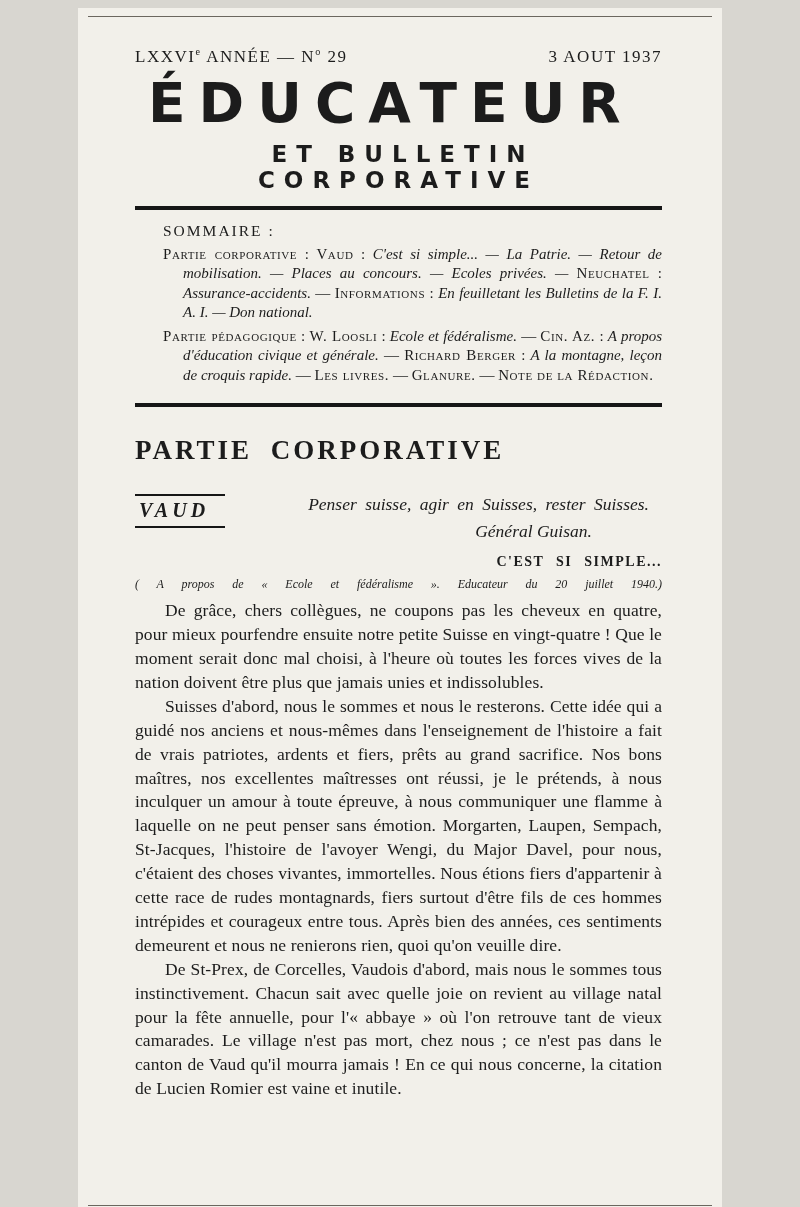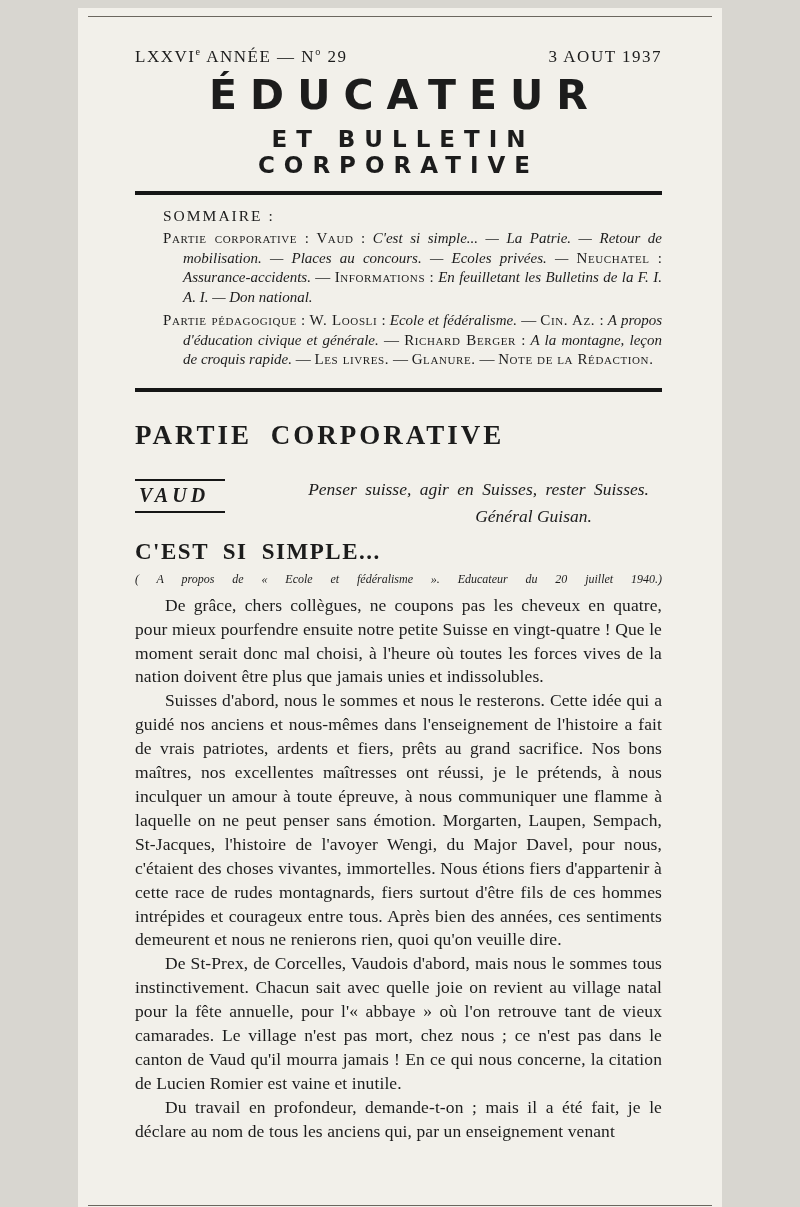--- a/index.html
+++ b/index.html
@@ -22,24 +22,23 @@
     display:flex; justify-content:space-between; align-items:baseline;
     margin-top:38px;
     font-size:17px; letter-spacing:1.5px;
   }
   .seg-sup { vertical-align:super; font-size:0.6em; }
   .seg-sc  { font-variant:small-caps; letter-spacing:0.6px; }
   .seg-it  { font-style:italic; }
 
   .title {
     margin:6px 0 0;
-    text-align:center;
     font-family:"DejaVu Sans", sans-serif;
     font-weight:bold;
-    font-size:41px;
+    font-size:55px;
     letter-spacing:13px;
     text-indent:13px;
     line-height:1.1;
   }
   .subtitle {
     margin-top:8px;
     text-align:center;
     font-family:"DejaVu Sans", sans-serif;
     font-weight:bold;
     font-size:23px;
@@ -78,22 +77,22 @@
   .quote-block {
     flex:1; margin-left:70px;
     font-style:italic; font-size:17.5px;
     text-align:center;
   }
   .quote-line { word-spacing:4px; }
   .quote-author { margin-top:6px; padding-left:110px; }
 
   .article-title {
     margin-top:12px;
-    text-align:left;
-    font-weight:bold; font-size:23px;
+    text-align:right;
+    font-weight:bold; font-size:14px;
     letter-spacing:1.5px; word-spacing:7px;
   }
   .article-subtitle {
     margin:7px 0 0;
     font-style:italic; font-size:12px;
     text-align:justify; text-align-last:justify;
     word-spacing:4px;
   }
 
   .body-text { margin-top:7px; font-size:17.5px; line-height:23.9px; }
@@ -138,17 +137,16 @@
     </div>
   </div>
 
   <div class="article-title">C'EST SI SIMPLE...</div>
   <p class="article-subtitle">( A propos de « Ecole et fédéralisme ». Educateur du 20 juillet 1940.)</p>
 
   <div class="body-text">
     <p class="para">De grâce, chers collègues, ne coupons pas les cheveux en quatre, pour mieux pourfendre ensuite notre petite Suisse en vingt-quatre ! Que le moment serait donc mal choisi, à l'heure où toutes les forces vives de la nation doivent être plus que jamais unies et indissolubles.</p>
     <p class="para">Suisses d'abord, nous le sommes et nous le resterons. Cette idée qui a guidé nos anciens et nous-mêmes dans l'enseignement de l'histoire a fait de vrais patriotes, ardents et fiers, prêts au grand sacrifice. Nos bons maîtres, nos excellentes maîtresses ont réussi, je le prétends, à nous inculquer un amour à toute épreuve, à nous communiquer une flamme à laquelle on ne peut penser sans émotion. Morgarten, Laupen, Sempach, St-Jacques, l'histoire de l'avoyer Wengi, du Major Davel, pour nous, c'étaient des choses vivantes, immortelles. Nous étions fiers d'appartenir à cette race de rudes montagnards, fiers surtout d'être fils de ces hommes intrépides et courageux entre tous. Après bien des années, ces sentiments demeurent et nous ne renierons rien, quoi qu'on veuille dire.</p>
     <p class="para">De St-Prex, de Corcelles, Vaudois d'abord, mais nous le sommes tous instinctivement. Chacun sait avec quelle joie on revient au village natal pour la fête annuelle, pour l'« abbaye » où l'on retrouve tant de vieux camarades. Le village n'est pas mort, chez nous ; ce n'est pas dans le canton de Vaud qu'il mourra jamais ! En ce qui nous concerne, la citation de Lucien Romier est vaine et inutile.</p>
-    <p class="para">Du travail en profondeur, demande-t-on ; mais il a été fait, je le déclare au nom de tous les anciens qui, par un enseignement venant</p>
   </div>
 
   <div class="edge edge-bottom"></div>
 </div>
 
 </body></html>

